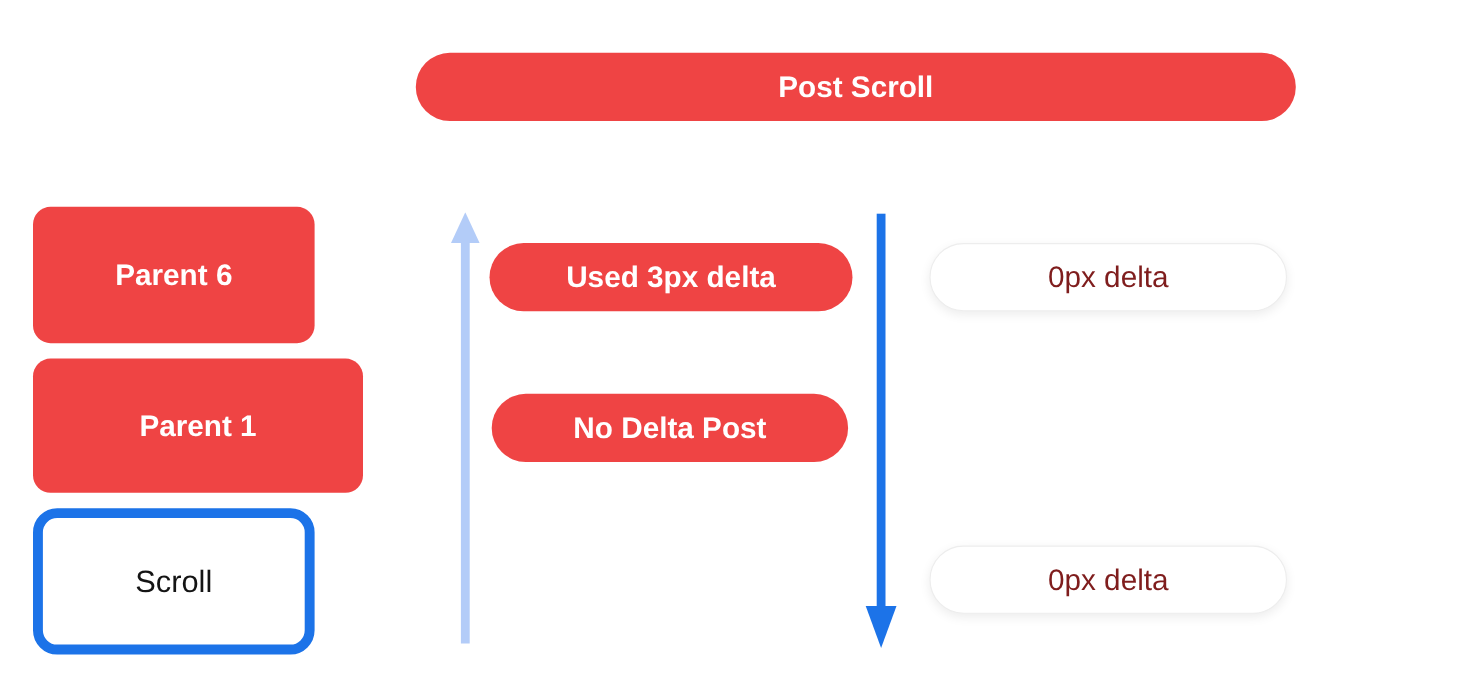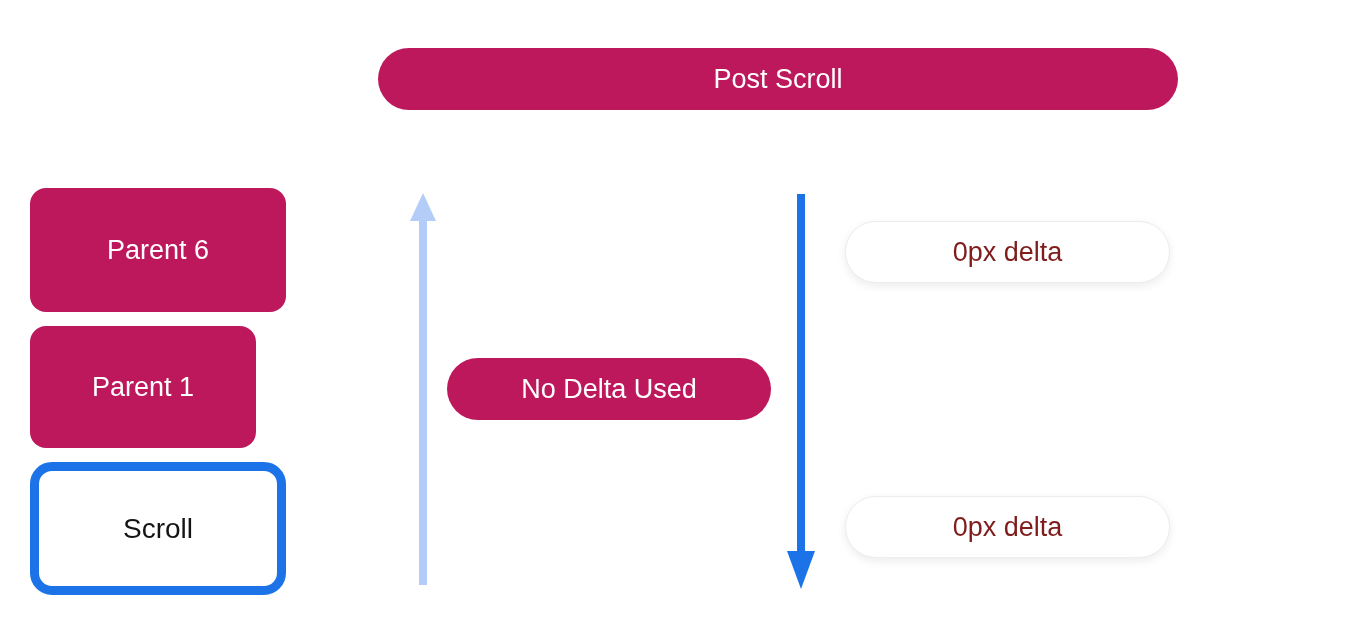--- a/index.html
+++ b/index.html
@@ -16,23 +16,23 @@
     overflow: hidden;
   }
   .pill, .box {
     position: absolute;
     display: flex;
     align-items: center;
     justify-content: center;
     box-sizing: border-box;
   }
   .blue-fill {
-    background: #be185d;
+    background: #ef4444;
     color: #ffffff;
-    font-weight: 400;
+    font-weight: 700;
   }
   .white-fill {
     background: #ffffff;
     color: #7f1d1d;
     font-weight: 500;
     border: 1px solid #ededed;
     box-shadow: 0 3px 10px rgba(0,0,0,0.08);
   }
   
   .header-pill {
@@ -43,21 +43,21 @@
   }
   
   .parent2-box {
     left: 30px; top: 188px;
     width: 256px; height: 124px;
     border-radius: 16px;
     font-size: 27px;
   }
   .parent1-box {
     left: 30px; top: 326px;
-    width: 226px; height: 122px;
+    width: 300px; height: 122px;
     border-radius: 16px;
     font-size: 27px;
   }
   .child-box {
     left: 30px; top: 462px;
     width: 256px; height: 133px;
     border-radius: 22px;
     background: #ffffff;
     border: 9px solid #1c73e8;
     color: #141414;
@@ -121,23 +121,26 @@
   <svg class="arrow-svg up-arrow-svg" width="28" height="394" viewBox="0 0 28 394">
     <rect x="10" y="22" width="8" height="370" fill="#b3ccf8"></rect>
     <polygon points="14,0 1,28 27,28" fill="#b3ccf8"></polygon>
   </svg>
 
   <svg class="arrow-svg down-arrow-svg" width="30" height="395" viewBox="0 0 30 395">
     <rect x="11" y="0" width="8" height="362" fill="#1c73e8"></rect>
     <polygon points="15,395 1,357 29,357" fill="#1c73e8"></polygon>
   </svg>
 
+  <div class="pill blue-fill used-delta-pill">
+    <span>Used 3px delta</span>
+  </div>
 
   <div class="pill blue-fill no-delta-pill">
-    <span>No Delta Used</span>
+    <span>No Delta Post</span>
   </div>
 
   <div class="pill white-fill zero-delta-top-pill">
     <span>0px delta</span>
   </div>
 
   <div class="pill white-fill zero-delta-bottom-pill">
     <span>0px delta</span>
   </div>
 

